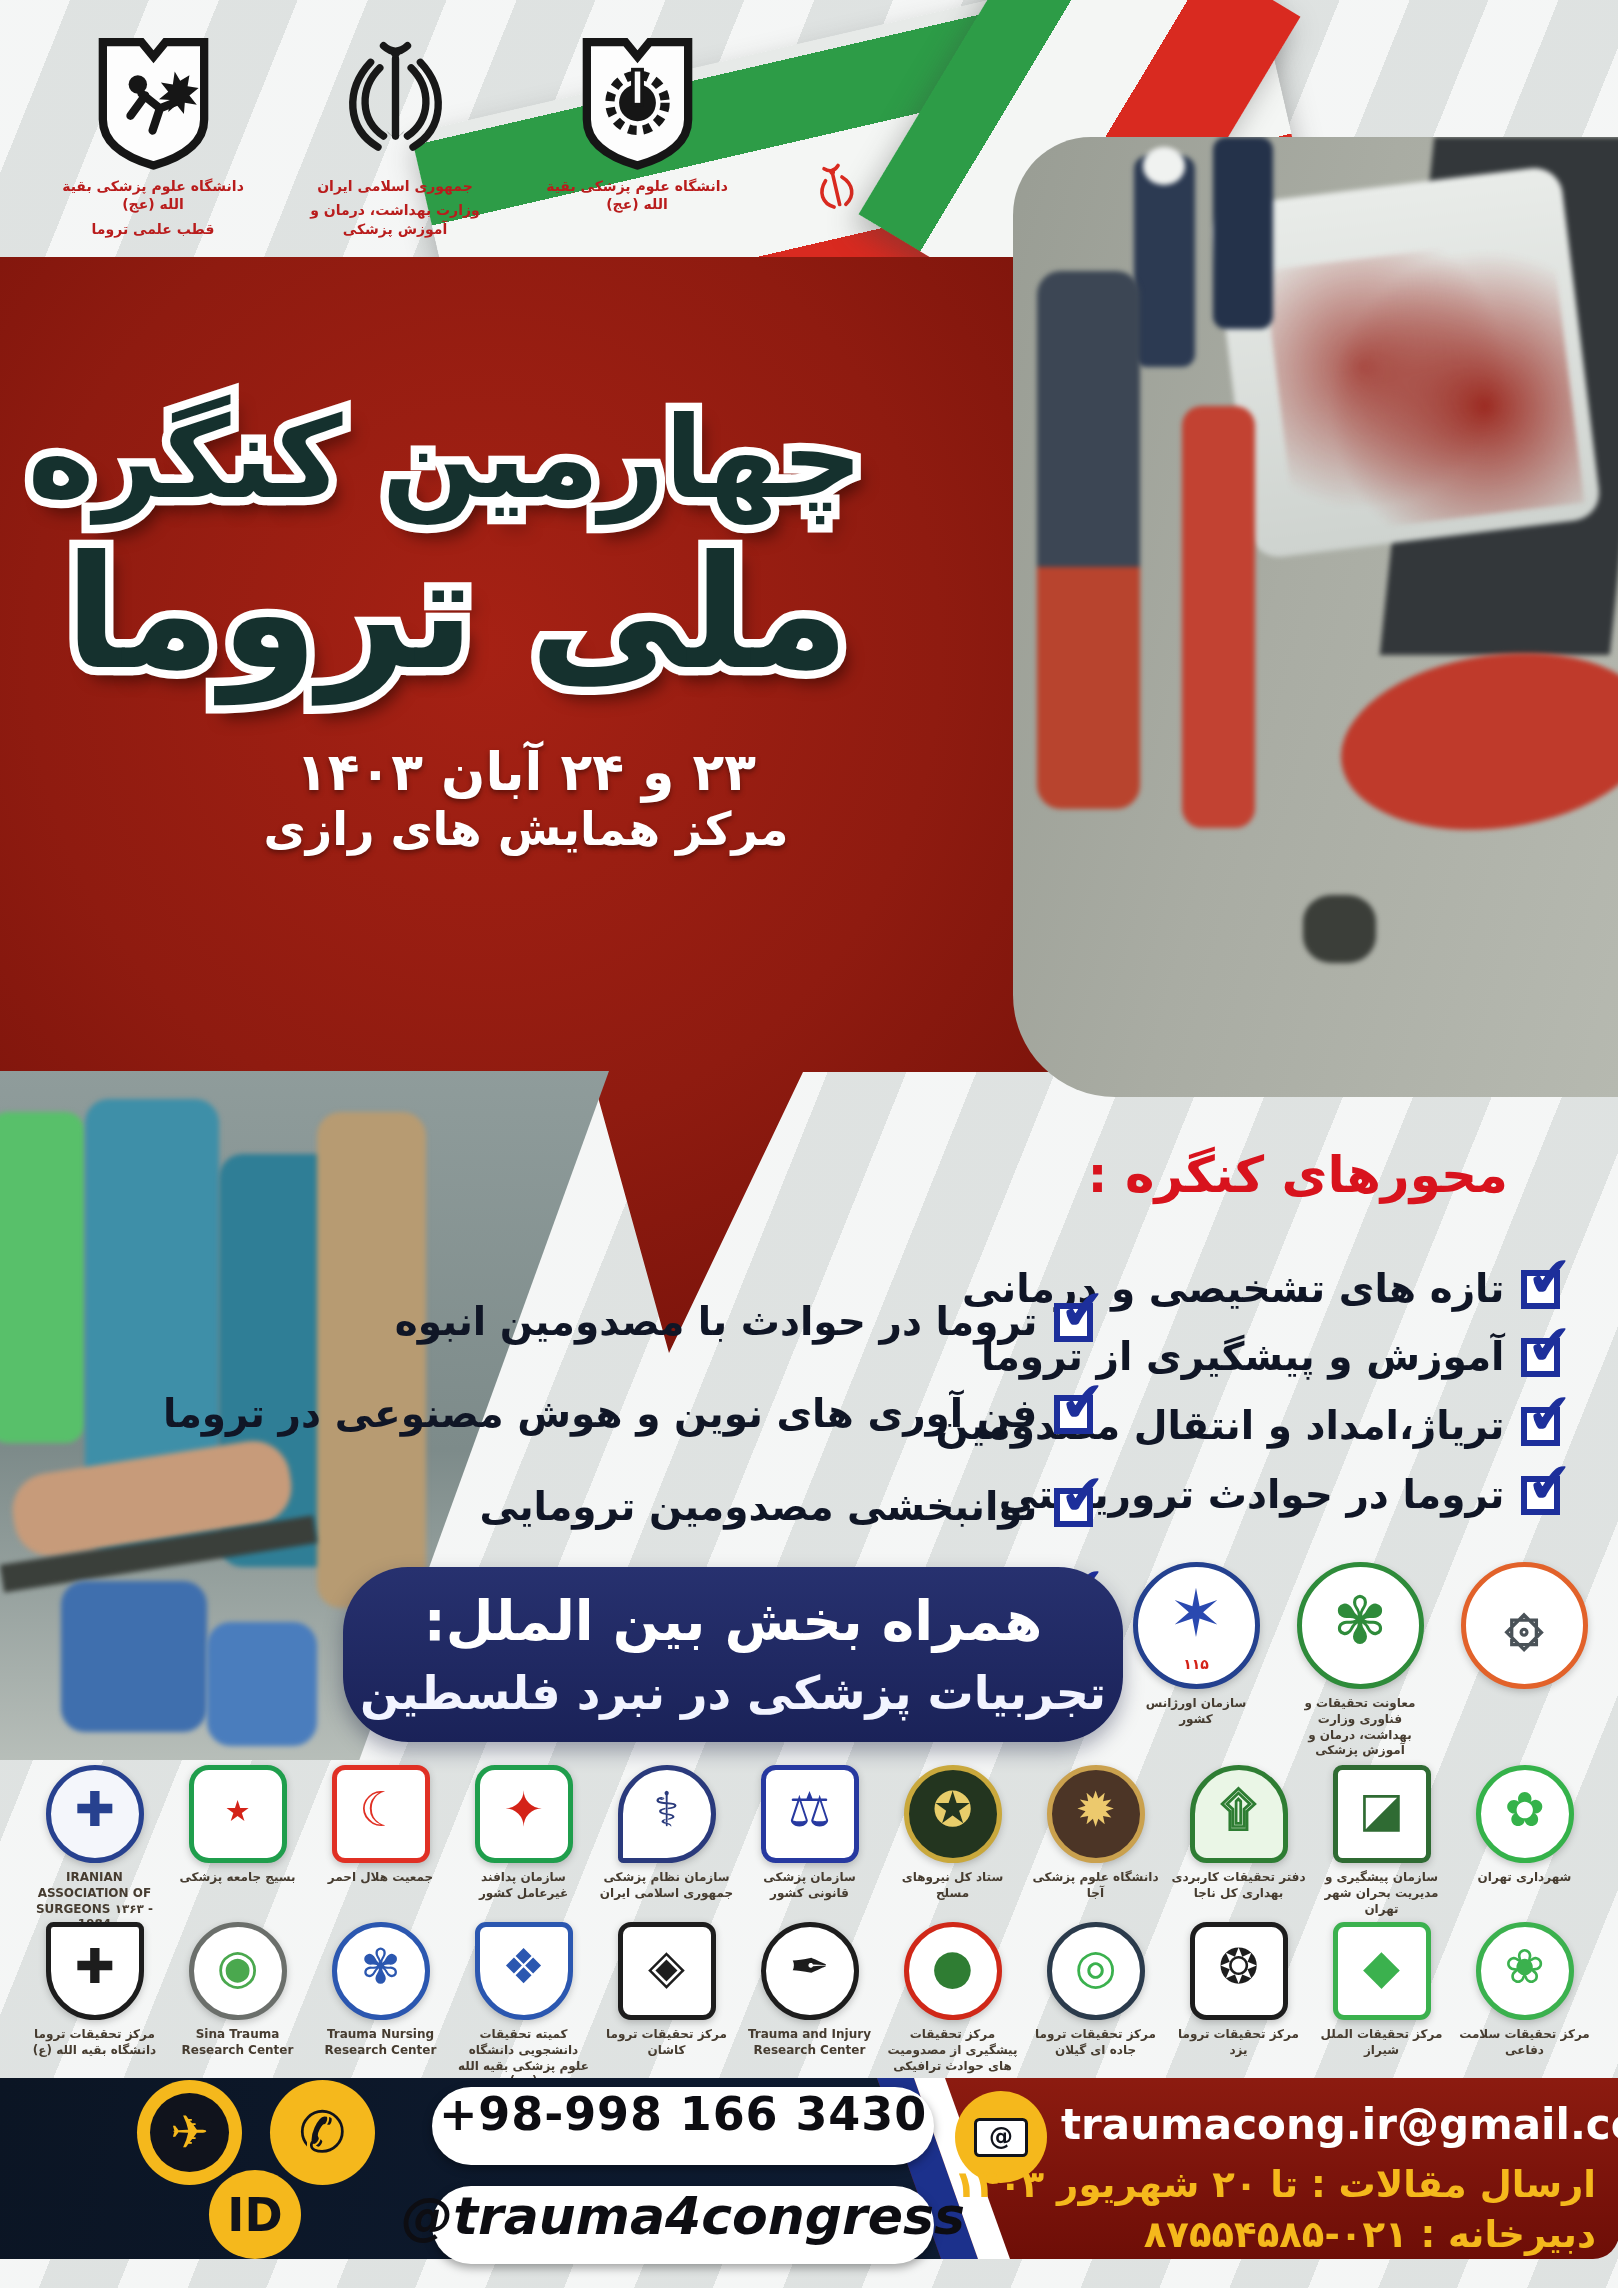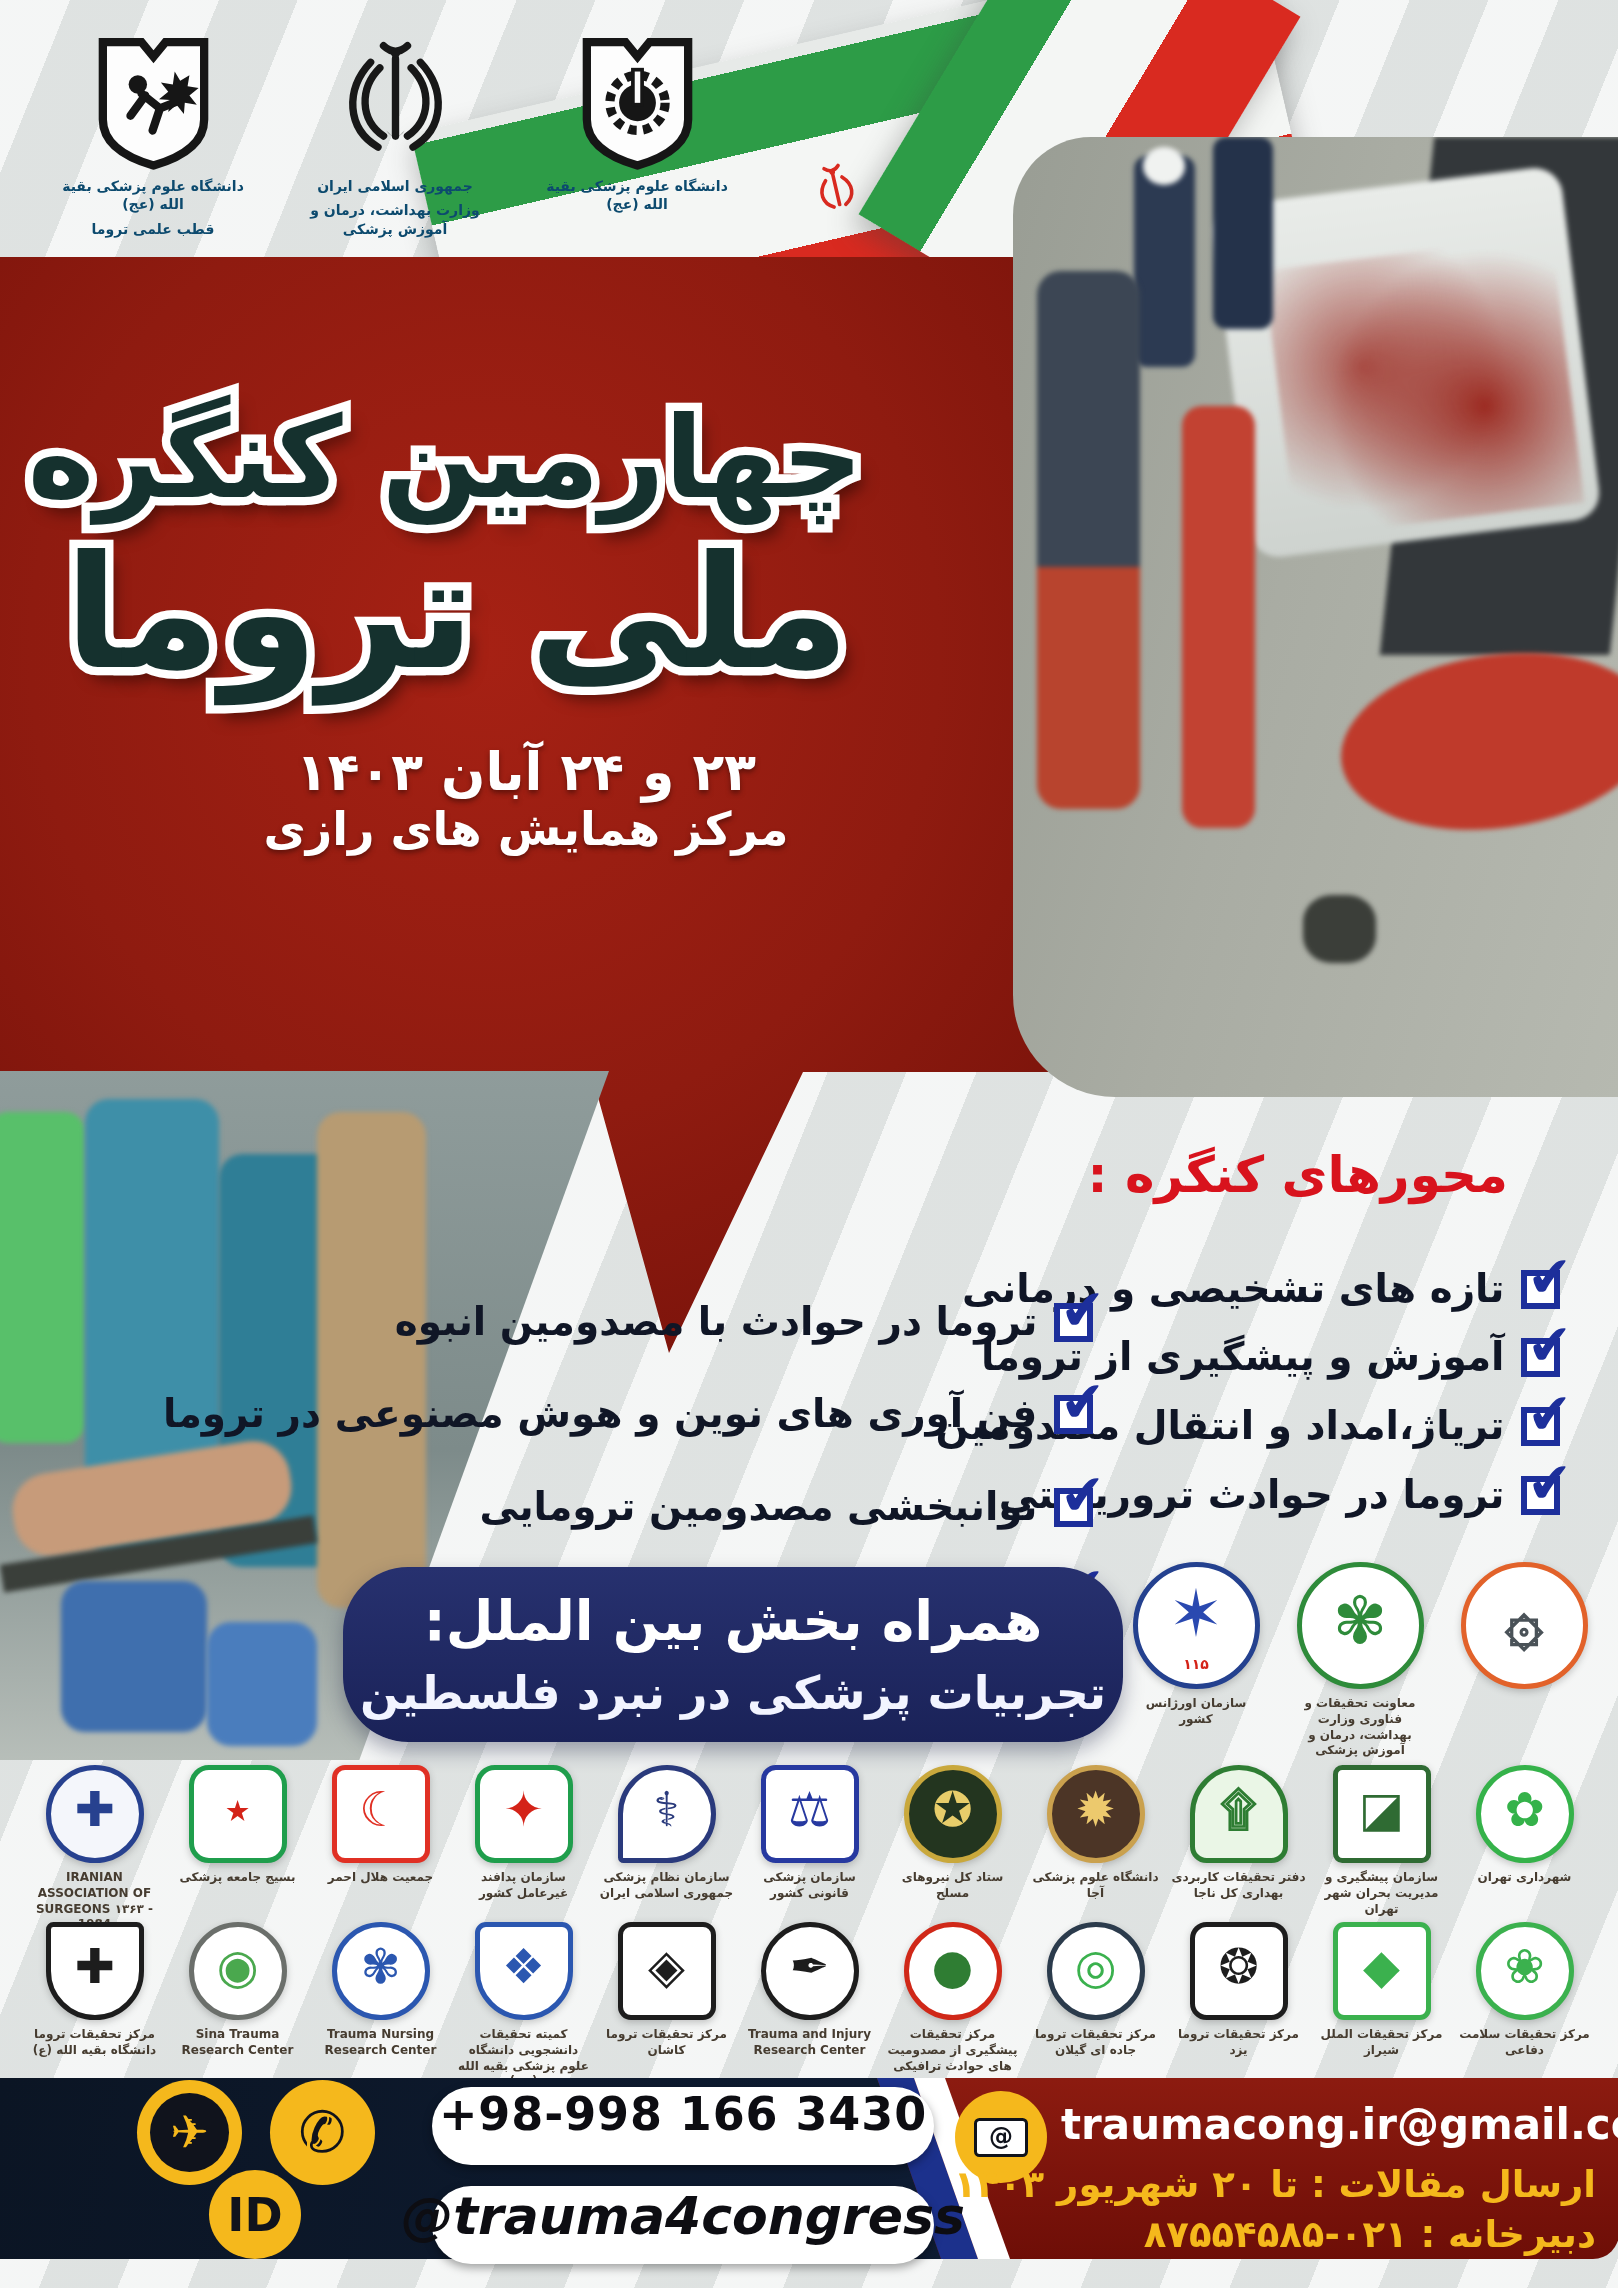--- a/index.html
+++ b/index.html
@@ -4,21 +4,21 @@
 <style>
   html,body{margin:0;padding:0;background:#cfd3d2;}
   *{box-sizing:border-box;font-family:"DejaVu Sans",sans-serif;}
   .poster{position:relative;width:1619px;height:2289px;margin:0 auto;background:#e8ebea;overflow:hidden;}
   .bg-streaks{position:absolute;inset:0;z-index:0;background:
     repeating-linear-gradient(112deg,rgba(255,255,255,.55) 0 65px,rgba(205,210,209,.35) 65px 138px);}
   
   .header-logos{position:absolute;left:54px;top:31px;z-index:6;display:flex;gap:44px;}
   .hlogo{width:198px;display:flex;flex-direction:column;align-items:center;}
   .hlogo svg{width:127px;height:140px;}
-  .hcap{margin-top:5.5px;font-size:14px;font-weight:bold;color:#0c4a6e;text-align:center;direction:rtl;line-height:1.35;}
+  .hcap{margin-top:5.5px;font-size:14px;font-weight:bold;color:#b91c1c;text-align:center;direction:rtl;line-height:1.35;}
   
   .ribbon{position:absolute;z-index:1;box-shadow:0 13px 28px rgba(60,60,60,.35);}
   .ribbon-main{left:434px;top:33px;width:858px;height:305px;transform:rotate(-13deg);
     background:linear-gradient(180deg,#e7eae8 0 4%,#2d9c47 4% 31%,#f4f6f4 31% 65%,#d92a20 65% 96%,#e7eae8 96% 100%);}
   .ribbon-fold{left:941px;top:-83px;width:277px;height:397px;transform:rotate(31deg);
     background:linear-gradient(90deg,#2d9c47 0 26%,#f4f6f4 26% 62%,#d92a20 62% 100%);}
   .flag-emblem{position:absolute;left:44%;top:40%;width:48px;height:54px;}
   
   .red-banner{position:absolute;left:0;top:257px;width:1154px;height:1098px;z-index:3;
     background:radial-gradient(ellipse at 42% 36%,#a62114 0%,#8f1b10 48%,#6c0e07 100%);

